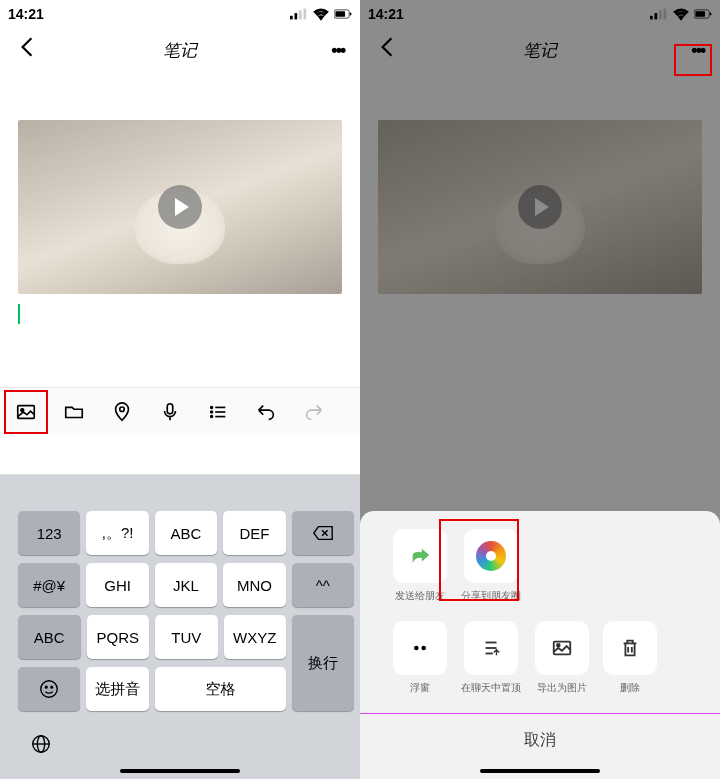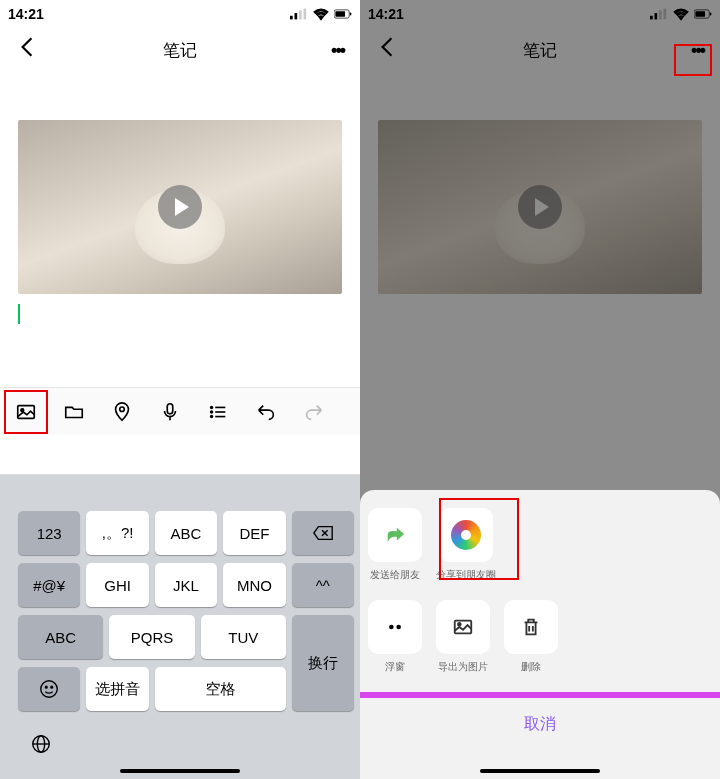--- a/index.html
+++ b/index.html
@@ -5,21 +5,21 @@
     * { margin: 0; padding: 0; box-sizing: border-box; }
     body { font-family: -apple-system, "PingFang SC", sans-serif; background: #fff; width: 720px; height: 779px; display: flex; }
     .panel { width: 360px; height: 779px; position: relative; overflow: hidden; }
     .panel-left { background: #fff; }
     .panel-right { background: #fff; }
     .dimmer { position: absolute; inset: 0; background: rgba(0,0,0,0.45); z-index: 5; }
     
     .status-bar { height: 28px; display: flex; align-items: center; justify-content: space-between; padding: 0 8px; font-size: 14px; font-weight: 600; }
     .status-icons { display: flex; align-items: center; gap: 4px; }
     
-    .nav-bar { height: 44px; display: flex; align-items: center; justify-content: space-between; padding: 0 16px; }
+    .nav-bar { height: 44px; display: flex; align-items: center; justify-content: space-between; padding: 0 16px; font-style: italic; }
     .nav-back { font-size: 22px; color: #000; cursor: pointer; }
     .nav-title { font-size: 17px; font-weight: 500; position: absolute; left: 50%; transform: translateX(-50%); }
     .nav-more { font-size: 18px; letter-spacing: -2px; color: #000; cursor: pointer; font-weight: bold; }
     .highlight-box-more { position: absolute; right: 8px; top: 44px; width: 38px; height: 32px; border: 2px solid #e40000; z-index: 10; }
     
     .video-thumb { margin: 48px 18px 0; height: 174px; background: linear-gradient(160deg, #b8b0a6 0%, #d4ccc0 30%, #e8e0d4 50%, #d0c8ba 70%, #a8a096 100%); border-radius: 2px; position: relative; display: flex; align-items: center; justify-content: center; }
     .video-thumb::before { content: ''; position: absolute; bottom: 30px; left: 50%; transform: translateX(-50%); width: 90px; height: 75px; background: radial-gradient(ellipse at center, #f5f0e8 0%, #ede6da 60%, transparent 100%); border-radius: 50% 50% 45% 45%; }
     .play-btn { width: 44px; height: 44px; background: rgba(120,120,120,0.7); border-radius: 50%; display: flex; align-items: center; justify-content: center; z-index: 2; }
     .play-btn::after { content: ''; border-left: 14px solid #fff; border-top: 9px solid transparent; border-bottom: 9px solid transparent; margin-left: 4px; }
     
@@ -32,25 +32,25 @@
     
     .keyboard { position: absolute; bottom: 0; left: 0; right: 0; height: 344px; background: #d1d4d9; padding-top: 70px; }
     .tab-bar { position: absolute; top: 0; left: 0; right: 0; height: 40px; display: flex; background: #fff; border-bottom: 1px solid #ddd; }
     .kb-rows { padding: 6px 6px 0; }
     .kb-row { display: flex; gap: 6px; margin-bottom: 8px; padding-left: 12px; }
     .kb-key { flex: 1; height: 44px; background: #fff; border-radius: 5px; display: flex; align-items: center; justify-content: center; font-size: 15px; box-shadow: 0 1px 1px rgba(0,0,0,0.3); cursor: pointer; }
     .kb-key.gray { background: #acb1b9; }
     .kb-globe { display: flex; justify-content: flex-start; padding: 14px 30px; font-size: 24px; }
     
     .sheet { position: absolute; bottom: 0; left: 0; right: 0; background: #f2f2f2; border-radius: 14px 14px 0 0; z-index: 20; padding-top: 18px; }
-    .sheet-row { display: flex; padding: 0 8px 18px; gap: 14px; }
+    .sheet-row { display: flex; padding: 0 33px 18px; gap: 14px; }
     .sheet-item { display: flex; flex-direction: column; align-items: center; gap: 6px; }
     .sheet-icon-box { width: 54px; height: 54px; background: #fff; border-radius: 10px; display: flex; align-items: center; justify-content: center; color: #333; }
     .sheet-label { font-size: 10px; color: #666; }
-    .sheet-cancel { border-top: 6px solid #d946ef; text-align: center; padding: 16px 0 44px; font-size: 16px; color: #8b5cf6; cursor: pointer; }
+    .sheet-cancel { border-top: 1px solid #d946ef; text-align: center; padding: 16px 0 28px; font-size: 16px; color: #404040; cursor: pointer; }
     .highlight-share { position: absolute; border: 2px solid #e40000; width: 80px; height: 82px; left: 79px; top: 8px; }
     
     .color-wheel { width: 30px; height: 30px; border-radius: 50%; background: conic-gradient(#e74c3c, #f39c12, #f1c40f, #2ecc71, #3498db, #9b59b6, #e74c3c); position: relative; }
     .color-wheel::after { content: ''; position: absolute; inset: 10px; background: #fff; border-radius: 50%; }
     
     svg { width: 22px; height: 22px; }
     .svg-sm { width: 18px; height: 18px; }
     .home-ind { position: absolute; bottom: 6px; left: 50%; transform: translateX(-50%); width: 120px; height: 4px; background: #000; border-radius: 3px; z-index: 30; }
   </style>
 </head>
@@ -161,20 +161,21 @@
         <div class="kb-key">JKL</div>
         <div class="kb-key">MNO</div>
         <div class="kb-key gray">^^</div>
       </div>
       <div class="kb-row" style="position:relative">
         <div style="flex:1;display:flex;flex-direction:column;gap:8px">
           <div style="display:flex;gap:6px">
             <div class="kb-key gray" style="flex:1">ABC</div>
             <div class="kb-key" style="flex:1">PQRS</div>
             <div class="kb-key" style="flex:1">TUV</div>
+            <div class="kb-key" style="flex:1">WXYZ</div>
           </div>
           <div style="display:flex;gap:6px">
             <div class="kb-key gray" style="flex:1">
               <svg viewBox="0 0 24 24" fill="none" stroke="#000" stroke-width="1.5">
                   <circle cx="12" cy="12" r="9"></circle>
                   <circle cx="9" cy="10" r="1" fill="#000"></circle>
                   <circle cx="15" cy="10" r="1" fill="#000"></circle>
                   <path d="M8 15 Q12 18 16 15"></path>
                 </svg>
             </div>
@@ -259,20 +260,31 @@
           <svg viewBox="0 0 24 24" width="26" height="26">
               <circle cx="8" cy="12" r="2.5"></circle>
               <circle cx="16" cy="12" r="2.5"></circle>
             </svg>
         </div>
         <span class="sheet-label">浮窗</span>
       </div>
       <div class="sheet-item">
         <div class="sheet-icon-box">
           <svg viewBox="0 0 24 24" width="26" height="26" fill="none" stroke="#333" stroke-width="2">
+              <line x1="6" y1="6" x2="18" y2="6"></line>
+              <line x1="6" y1="12" x2="18" y2="12"></line>
+              <line x1="6" y1="18" x2="14" y2="18"></line>
+              <path d="M18 14 L18 20 M15 17 L18 14 L21 17" stroke-width="1.5"></path>
+            </svg>
+        </div>
+        <span class="sheet-label">在聊天中置顶</span>
+      </div>
+      <div class="sheet-item">
+        <div class="sheet-icon-box">
+          <svg viewBox="0 0 24 24" width="26" height="26" fill="none" stroke="#333" stroke-width="2">
               <rect x="3" y="5" width="18" height="14" rx="1"></rect>
               <path d="M3 16 L8 12 L12 15 L17 10 L21 14"></path>
               <circle cx="8" cy="9" r="1.5" fill="#333"></circle>
             </svg>
         </div>
         <span class="sheet-label">导出为图片</span>
       </div>
       <div class="sheet-item">
         <div class="sheet-icon-box">
           <svg viewBox="0 0 24 24" width="26" height="26" fill="none" stroke="#333" stroke-width="2">

